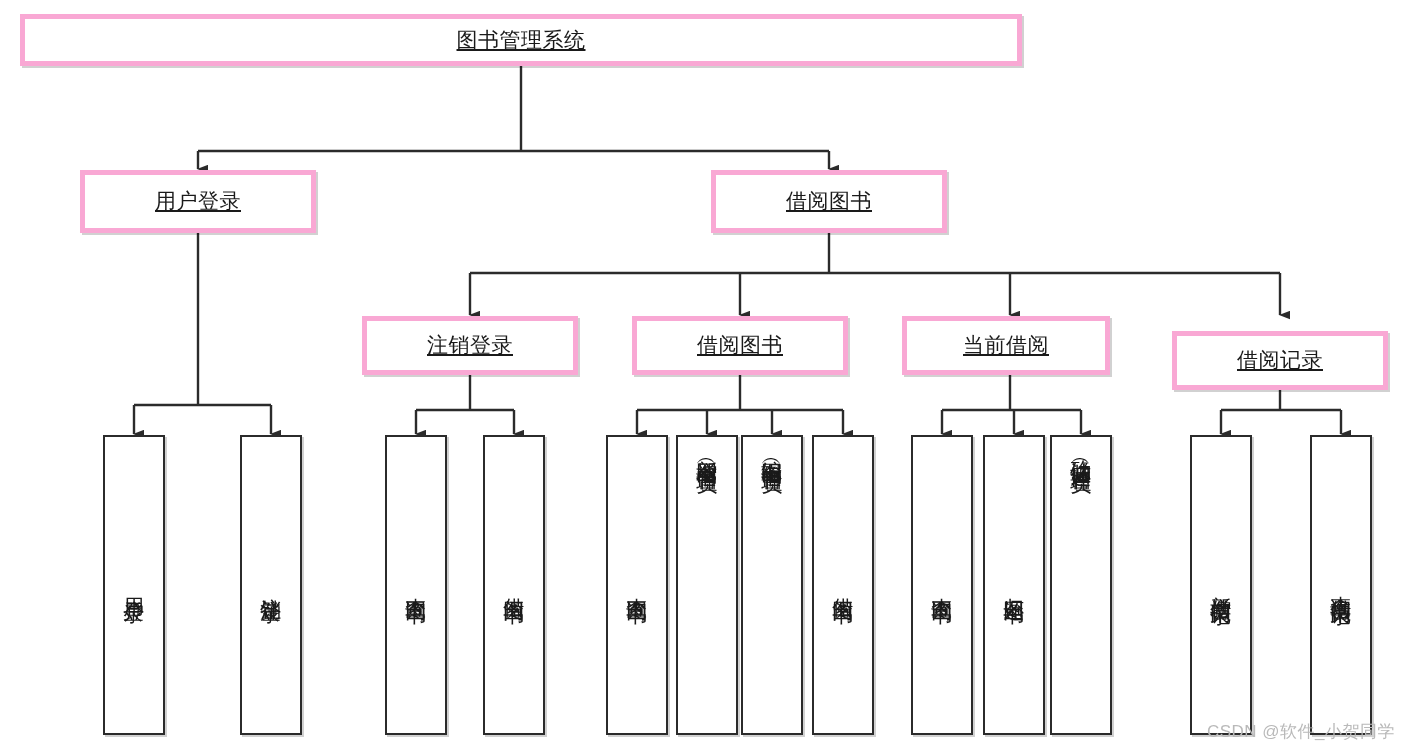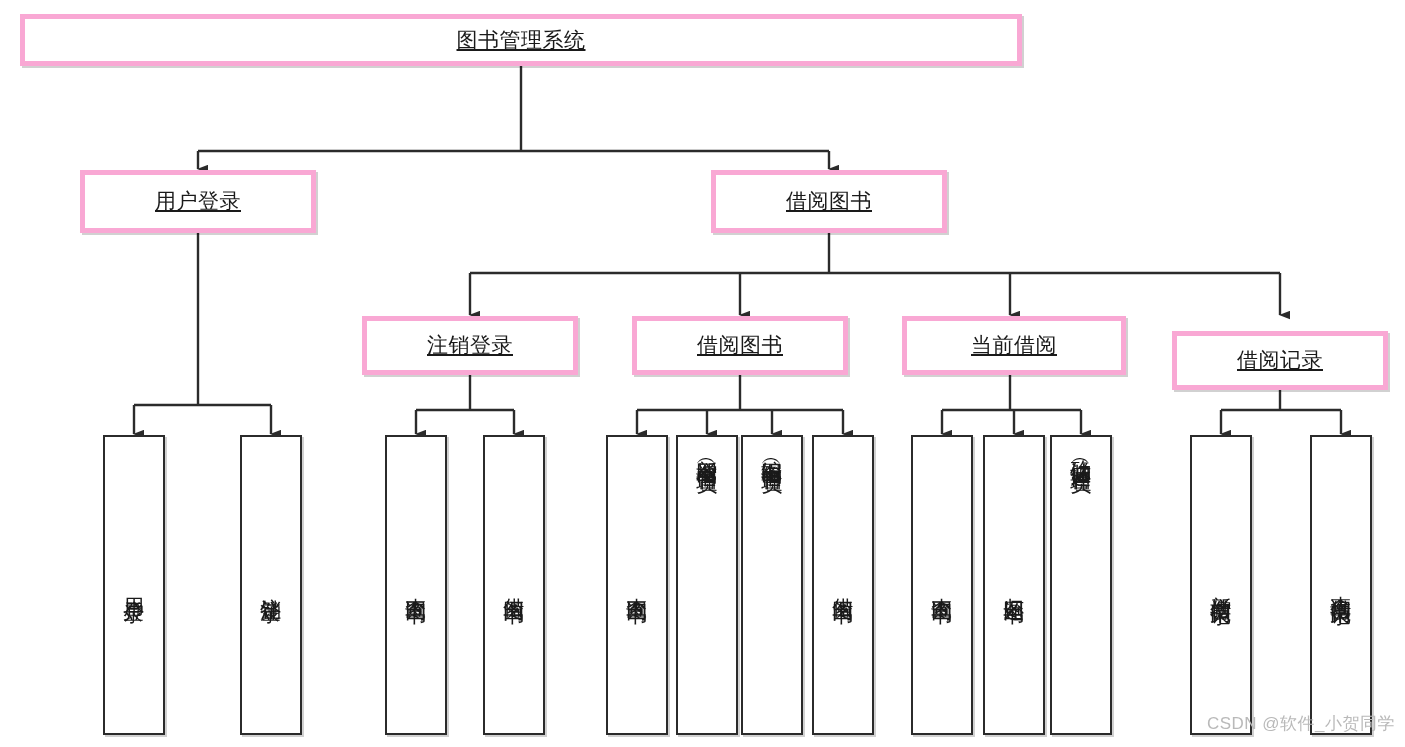--- a/index.html
+++ b/index.html
@@ -61,21 +61,21 @@
     text-orientation: upright;
     font-size: 21px;
     line-height: 1.32;
     letter-spacing: 2px;
     white-space: nowrap;
     color: #1a1a1a;
   }
   .watermark {
     position: absolute;
     right: 10px;
-    bottom: 12px;
+    bottom: 4px;
     font-size: 17px;
     color: #b9b9b9;
     letter-spacing: 0.5px;
     white-space: nowrap;
     pointer-events: none;
   }
 </style>
 </head>
 <body>
 
@@ -134,21 +134,21 @@
   <div class="node-box" style="left:711px; top:170px; width:236px; height:63px;">
     <span class="node-label">借阅图书</span>
   </div>
 
   <div class="node-box" style="left:362px; top:316px; width:216px; height:59px;">
     <span class="node-label">注销登录</span>
   </div>
   <div class="node-box" style="left:632px; top:316px; width:216px; height:59px;">
     <span class="node-label">借阅图书</span>
   </div>
-  <div class="node-box" style="left:902px; top:316px; width:224px; height:59px;justify-content:center;">
+  <div class="node-box" style="left:902px; top:316px; width:208px; height:59px;justify-content:center;">
     <span class="node-label">当前借阅</span>
   </div>
   <div class="node-box" style="left:1172px; top:316px; width:216px; height:59px;margin-top:15px;">
     <span class="node-label">借阅记录</span>
   </div>
 
   <div class="leaf-box center-v" style="left:103px; top:435px; width:62px; height:300px;">
     <span class="leaf-label">用户登录</span>
   </div>
   <div class="leaf-box center-v" style="left:240px; top:435px; width:62px; height:300px;">

